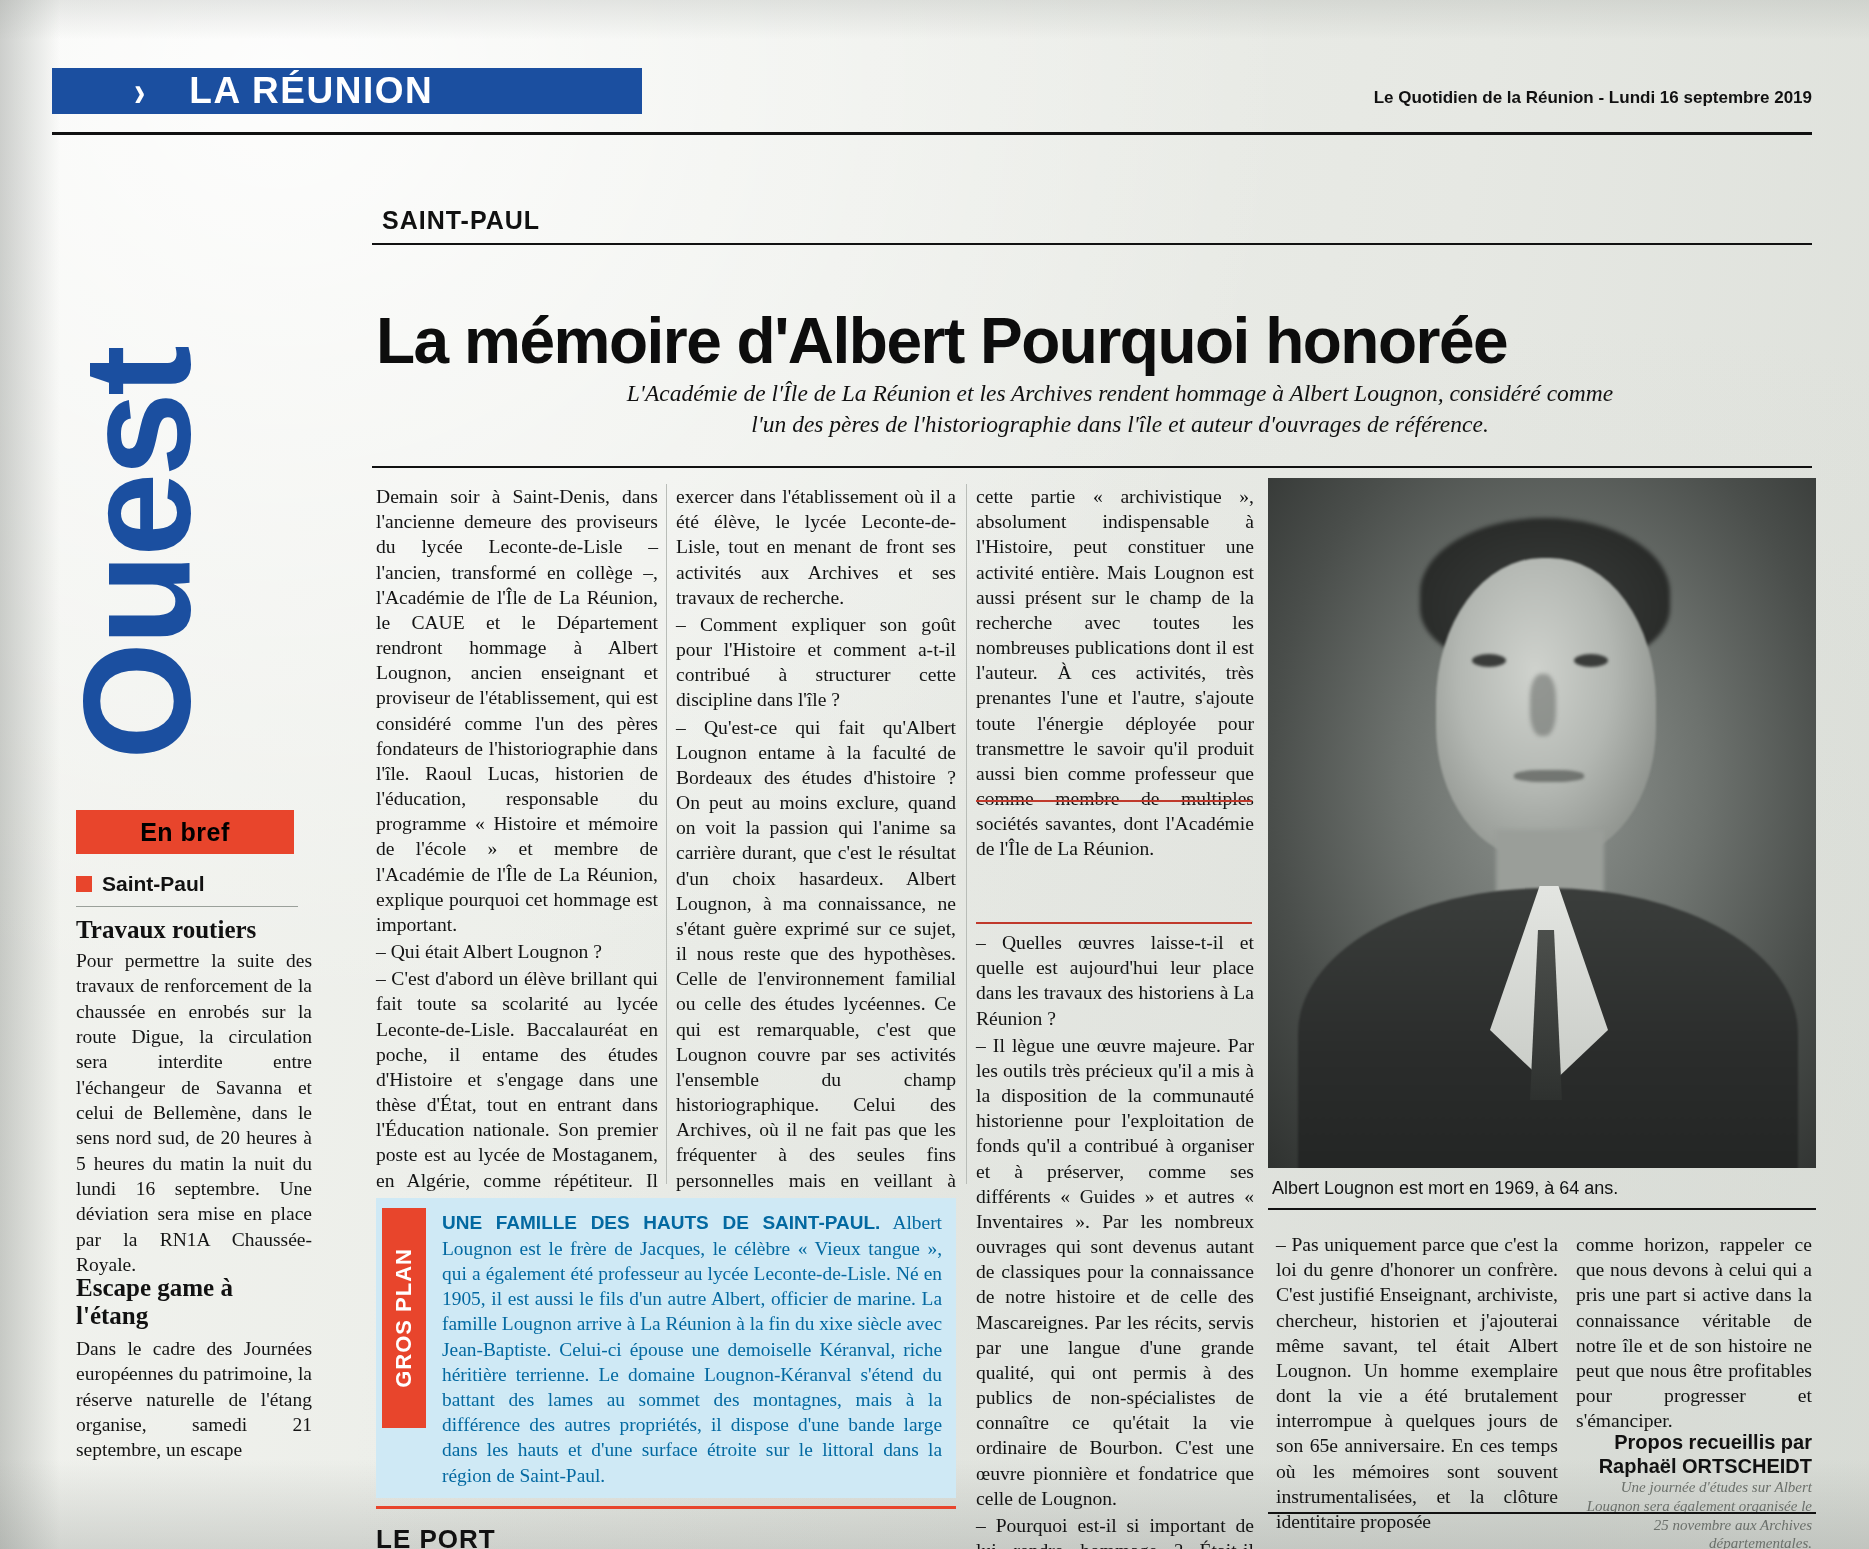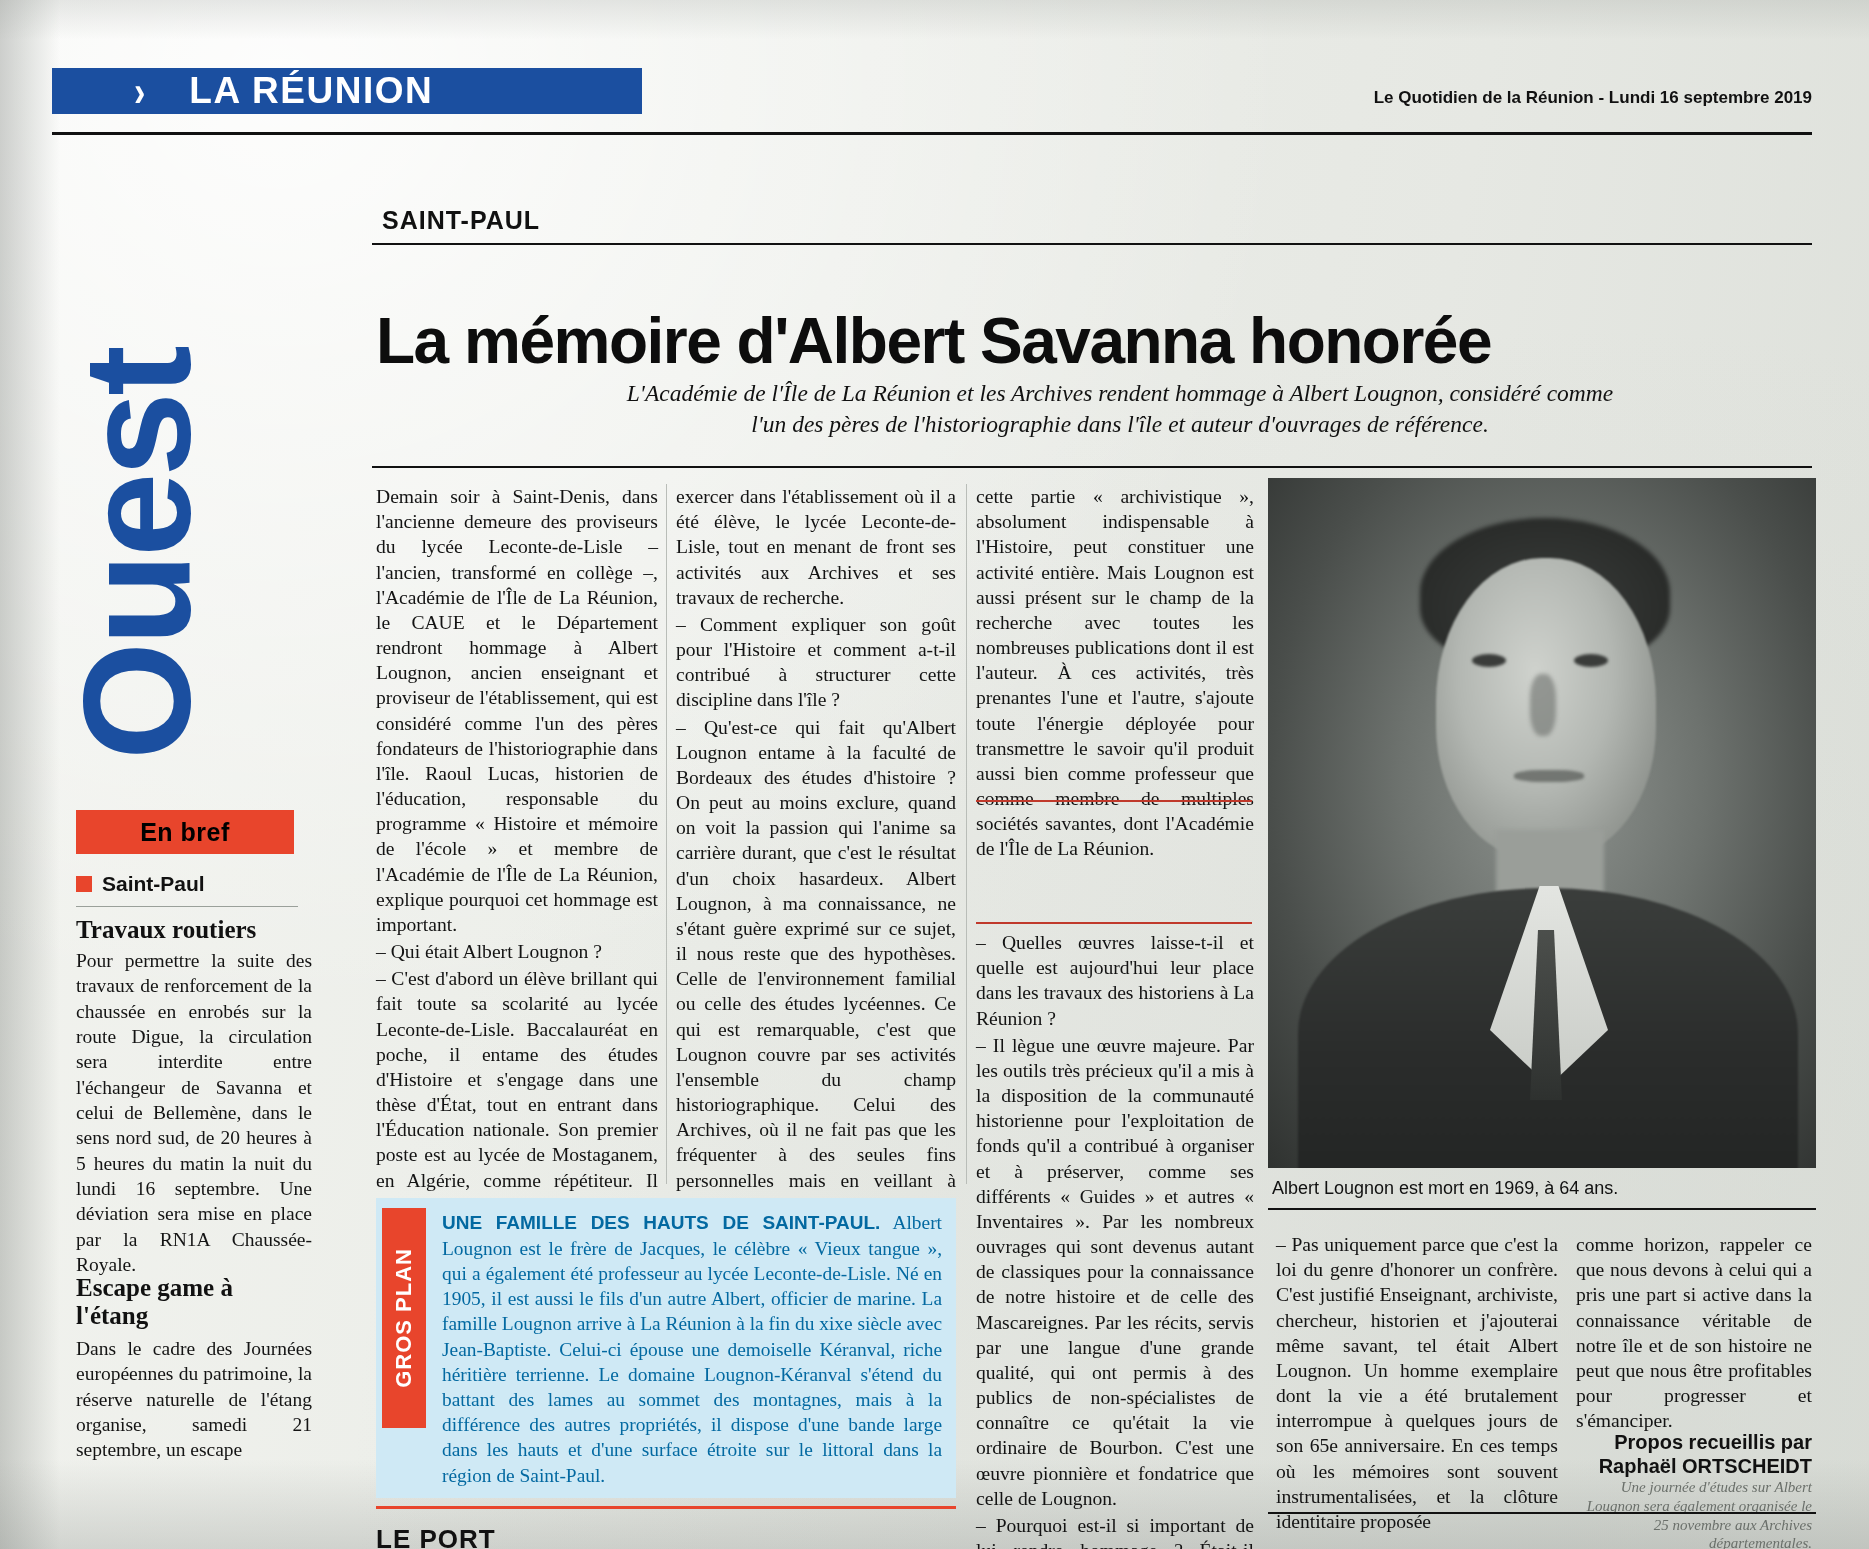--- a/index.html
+++ b/index.html
@@ -273,21 +273,21 @@
 
     <div class="rail-h" style="top:716px;">Travaux routiers</div>
     <div class="rail-p" style="top:748px;">Pour permettre la suite des travaux de renforcement de la chaussée en enrobés sur la route Digue, la circulation sera interdite entre l'échangeur de Savanna et celui de Bellemène, dans le sens nord sud, de 20 heures à 5 heures du matin la nuit du lundi 16 septembre. Une déviation sera mise en place par la RN1A Chaussée-Royale.</div>
 
     <div class="rail-h" style="top:1074px;">Escape game à l'étang</div>
     <div class="rail-p" style="top:1136px;">Dans le cadre des Journées européennes du patrimoine, la réserve naturelle de l'étang organise, samedi 21 septembre, un escape</div>
   </div>
 
   <div id="kicker">SAINT-PAUL</div>
   <div class="rule-kicker"></div>
-  <h1 id="headline">La mémoire d'Albert Savanna honorée</h1>
+  <h1 id="headline">La mémoire d'Albert Pourquoi honorée</h1>
   <div id="standfirst">L'Académie de l'Île de La Réunion et les Archives rendent hommage à Albert Lougnon, considéré comme l'un des pères de l'historiographie dans l'île et auteur d'ouvrages de référence.</div>
   <div class="rule-head2"></div>
 
   <div class="rule-col-sep" style="left:666px;top:484px;height:700px;"></div>
   <div class="rule-col-sep" style="left:966px;top:484px;height:700px;"></div>
 
   <div class="col" id="col1">
     <p class="noind">Demain soir à Saint-Denis, dans l'ancienne demeure des proviseurs du lycée Leconte-de-Lisle – l'ancien, transformé en collège –, l'Académie de l'Île de La Réunion, le CAUE et le Département rendront hommage à Albert Lougnon, ancien enseignant et proviseur de l'établissement, qui est considéré comme l'un des pères fondateurs de l'historiographie dans l'île. Raoul Lucas, historien de l'éducation, responsable du programme « Histoire et mémoire de l'école » et membre de l'Académie de l'Île de La Réunion, explique pourquoi cet hommage est important.</p>
     <p class="noind">– Qui était Albert Lougnon ?</p>
     <p class="noind">– C'est d'abord un élève brillant qui fait toute sa scolarité au lycée Leconte-de-Lisle. Baccalauréat en poche, il entame des études d'Histoire et s'engage dans une thèse d'État, tout en entrant dans l'Éducation nationale. Son premier poste est au lycée de Mostaganem, en Algérie, comme répétiteur. Il gravit ensuite tous les échelons de la carrière : professeur, censeur, proviseur. Carrière qui le conduit à</p>

